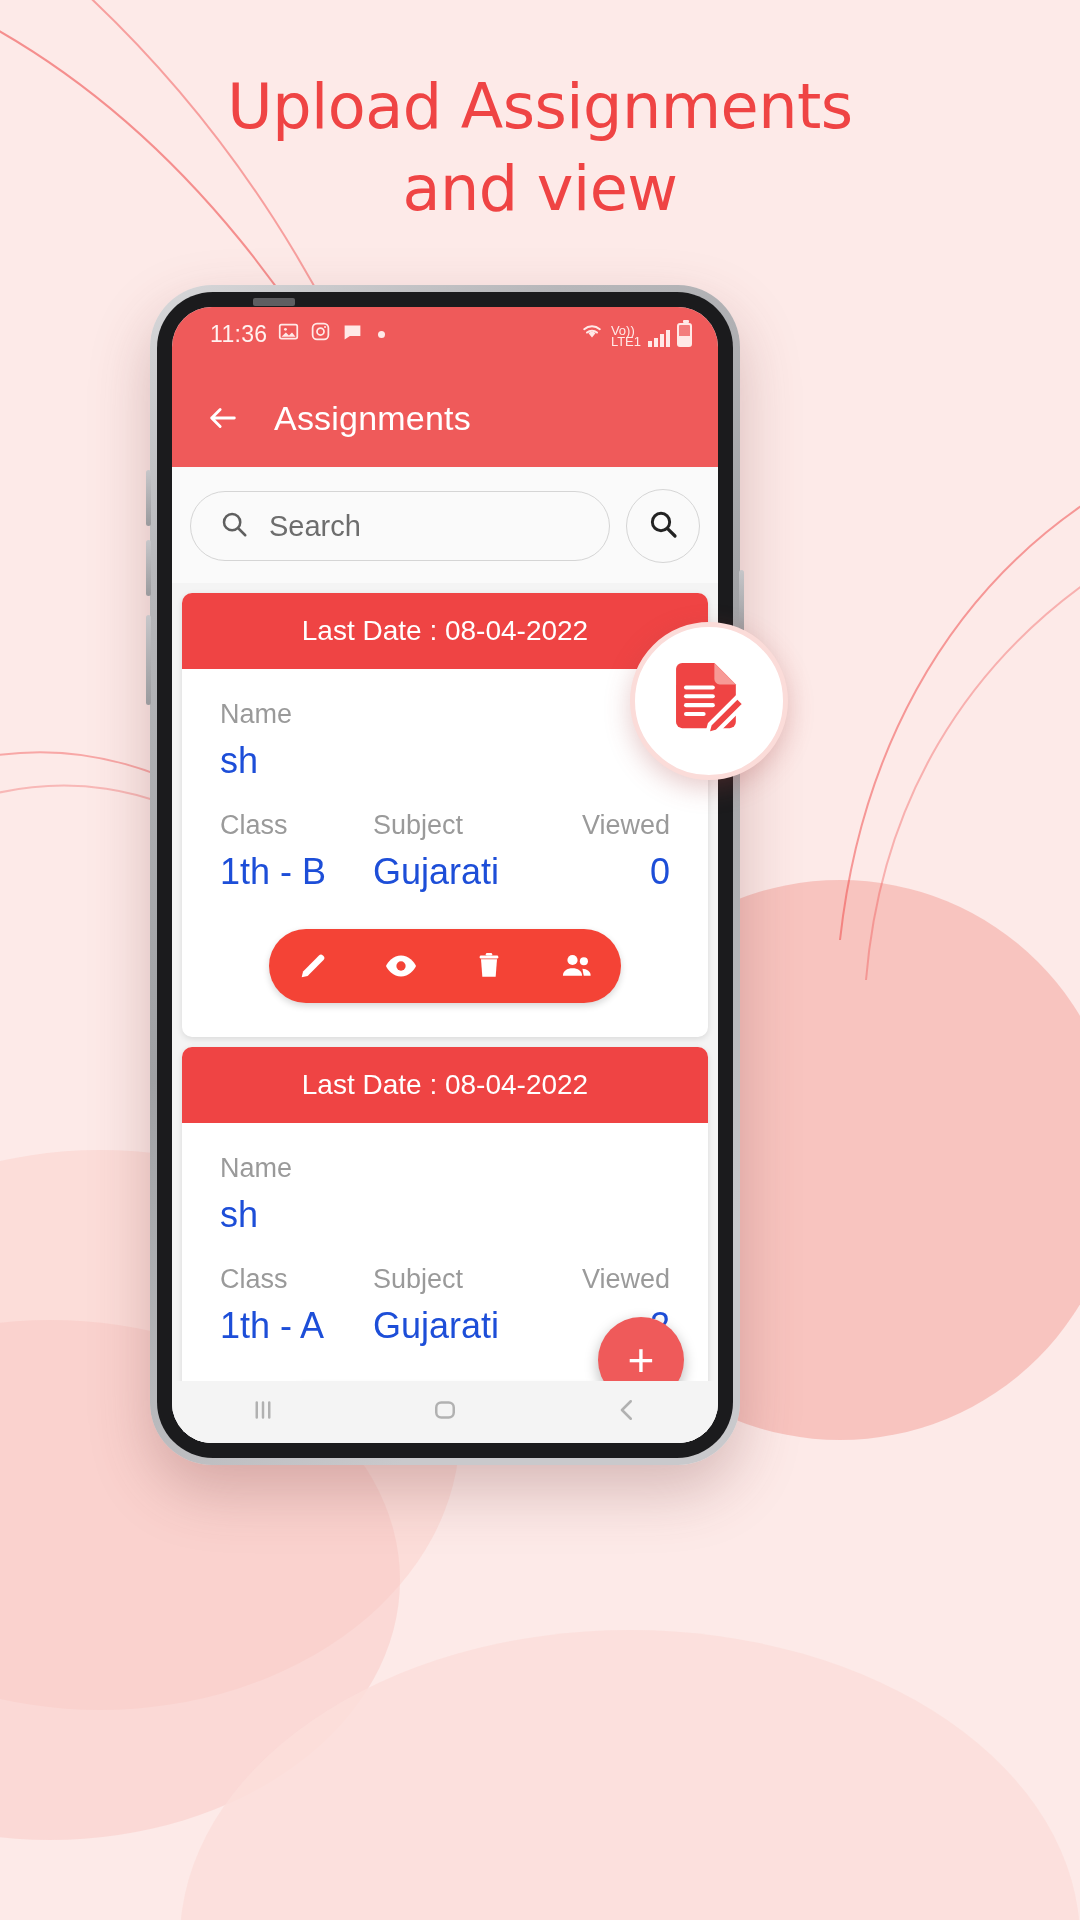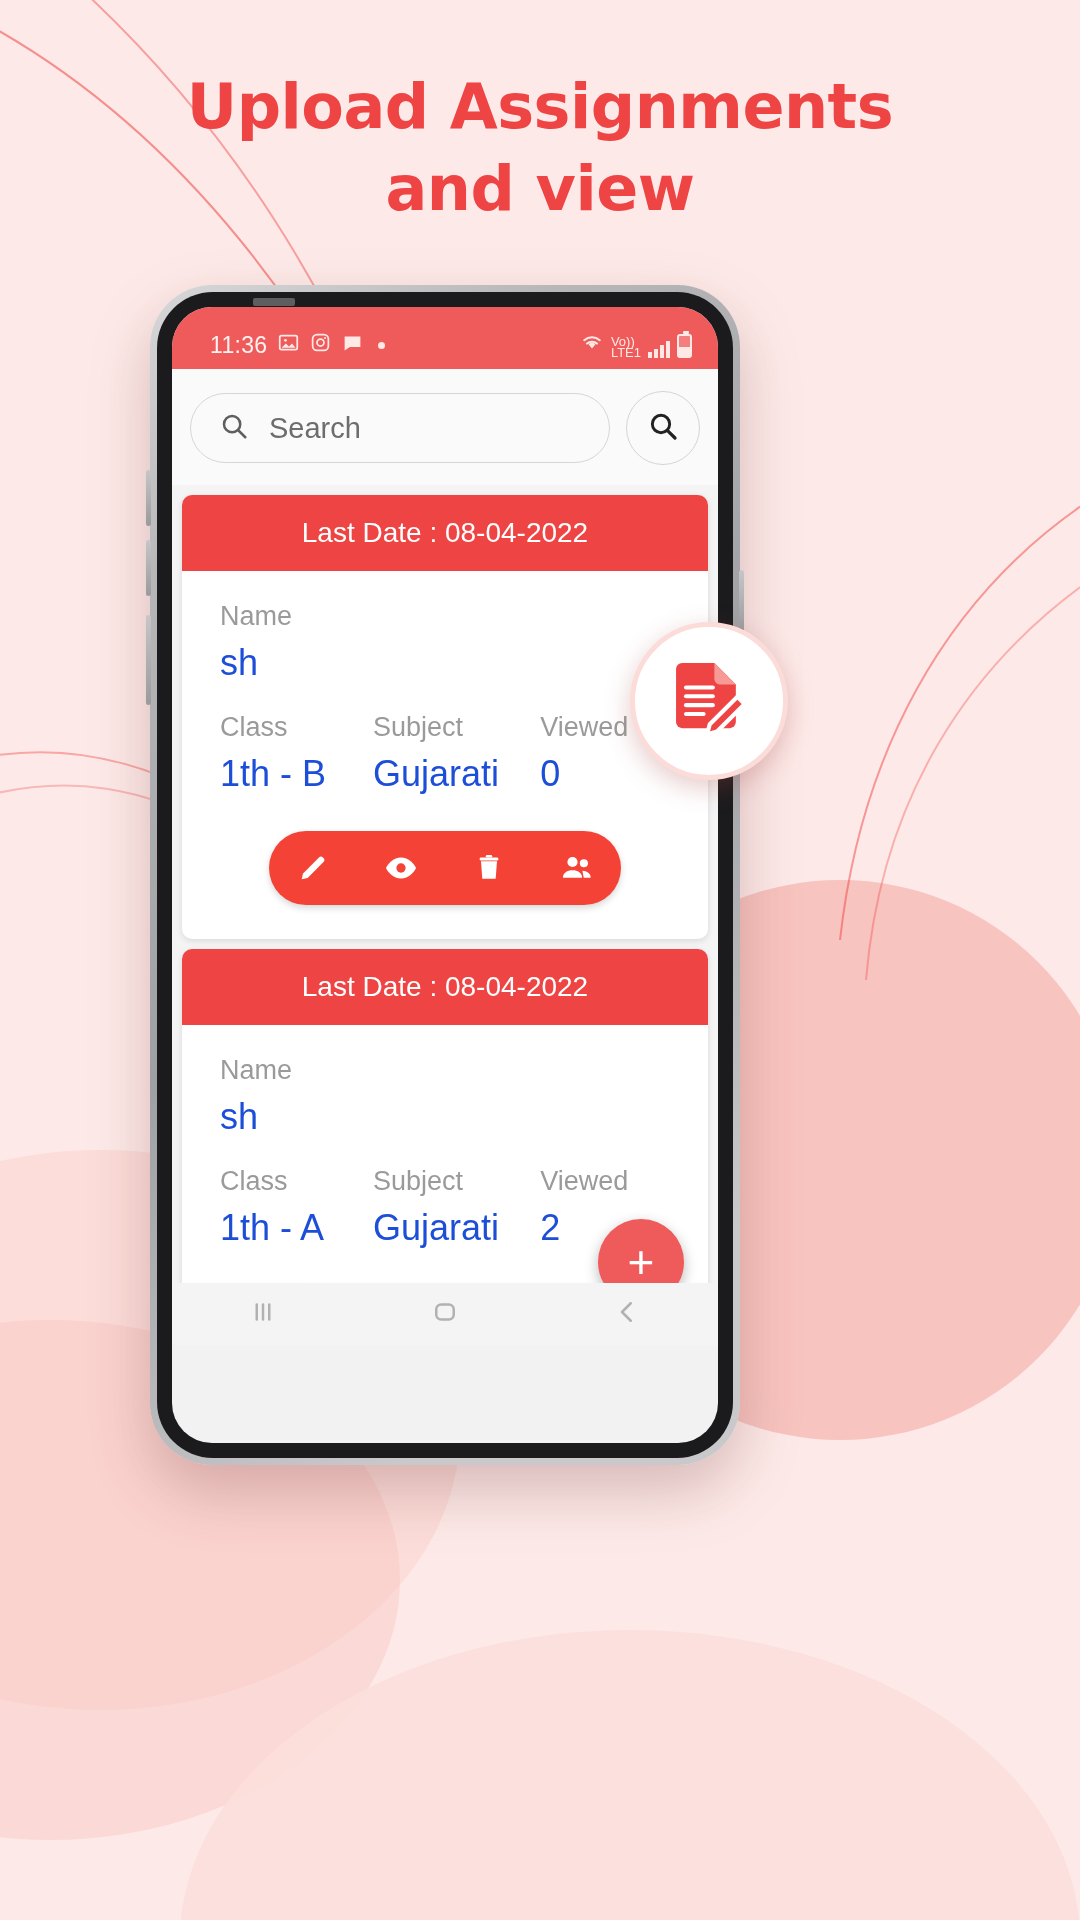--- a/index.html
+++ b/index.html
@@ -33,21 +33,21 @@
     width: 900px; height: 620px; border-radius: 50%;
     background: #fcdedb; opacity: .85;
   }
   .bg svg { position: absolute; inset: 0; }
 
   
   .headline {
     position: absolute; top: 66px; left: 0; right: 0;
     text-align: center; z-index: 3;
     color: #ef4444;
-    font-weight: 700;
+    font-weight: 400;
     font-size: 62px;
     line-height: 82px;
     letter-spacing: -.5px;
     font-family: "DejaVu Sans", sans-serif;
   }
   .headline .l2 { display: block; }
 
   
   .phone {
     position: absolute;
@@ -86,21 +86,21 @@
     background: linear-gradient(180deg,#c6c6c9,#9a9a9d);
   }
   .top-notch-mark {
     position: absolute; left: 96px; top: 6px; width: 42px; height: 8px;
     background: #6a6a6d; border-radius: 2px; opacity: .85;
   }
 
   
   .statusbar {
     height: 62px; background: #ef5a5a;
-    display: flex; align-items: center;
+    display: flex; align-items: flex-start;
     padding: 14px 26px 0 38px;
     color: #ffe9e7; font-size: 22px;
   }
   .sb-left { display: flex; align-items: center; gap: 11px; }
   .sb-time { font-size: 23px; letter-spacing: .3px; color:#fff2f0; }
   .sb-right { margin-left: auto; display: flex; align-items: flex-end; gap: 7px; }
   .icon-sq { display:inline-block; }
   .dot-mini { width: 7px; height: 7px; border-radius: 50%; background: #ffe9e7; display:inline-block; margin-left:4px;}
   .volte {
     font-size: 13px; line-height: 11px; text-align: left;
@@ -171,21 +171,21 @@
     text-align: center; font-size: 28px;
     padding: 22px 0 22px 0;
   }
   .card-body { padding: 30px 38px 34px 38px; }
   .field-label { color: #9a9a9a; font-size: 27px; margin-bottom: 10px; }
   .field-value { color: #1d4ed8; font-size: 36px; }
   .row3 { display: flex; margin-top: 28px; }
   .col { flex: 1; }
   .col.c1 { flex: 1.06; }
   .col.c2 { flex: 1.16; }
-  .col.c3 { flex: .9; }
+  .col.c3 { flex: .9; text-align: right; }
 
   .action-bar {
     margin: 36px auto 0 auto;
     width: 352px; height: 74px;
     background: #f44336; border-radius: 40px;
     display: flex; align-items: center; justify-content: space-around;
     box-shadow: 0 3px 7px rgba(0,0,0,.16);
   }
   .action-bar .act { width: 40px; height: 40px; display:flex; align-items:center; justify-content:center; }
 
@@ -292,20 +292,28 @@
         <span class="bars">
             <i></i>
             <i></i>
             <i></i>
             <i></i>
           </span>
         <span class="battery"></span>
       </div>
     </div>
 
+    <div class="appbar">
+      <span class="back-arrow">
+        <svg width="34" height="34" viewBox="0 0 24 24" fill="none">
+          <path d="M20 12H4M10 6l-6 6 6 6" stroke="#fff" stroke-width="2" stroke-linecap="round" stroke-linejoin="round"></path>
+        </svg>
+      </span>
+      <span class="appbar-title">Assignments</span>
+    </div>
 
     <div class="content">
 
       <div class="search-row">
         <div class="search-field">
           <span>
             <svg width="30" height="30" viewBox="0 0 24 24" fill="none">
               <circle cx="10.5" cy="10.5" r="6.5" stroke="#5f5f5f" stroke-width="2"></circle>
               <path d="M15.6 15.6L21 21" stroke="#5f5f5f" stroke-width="2" stroke-linecap="round"></path>
             </svg>

